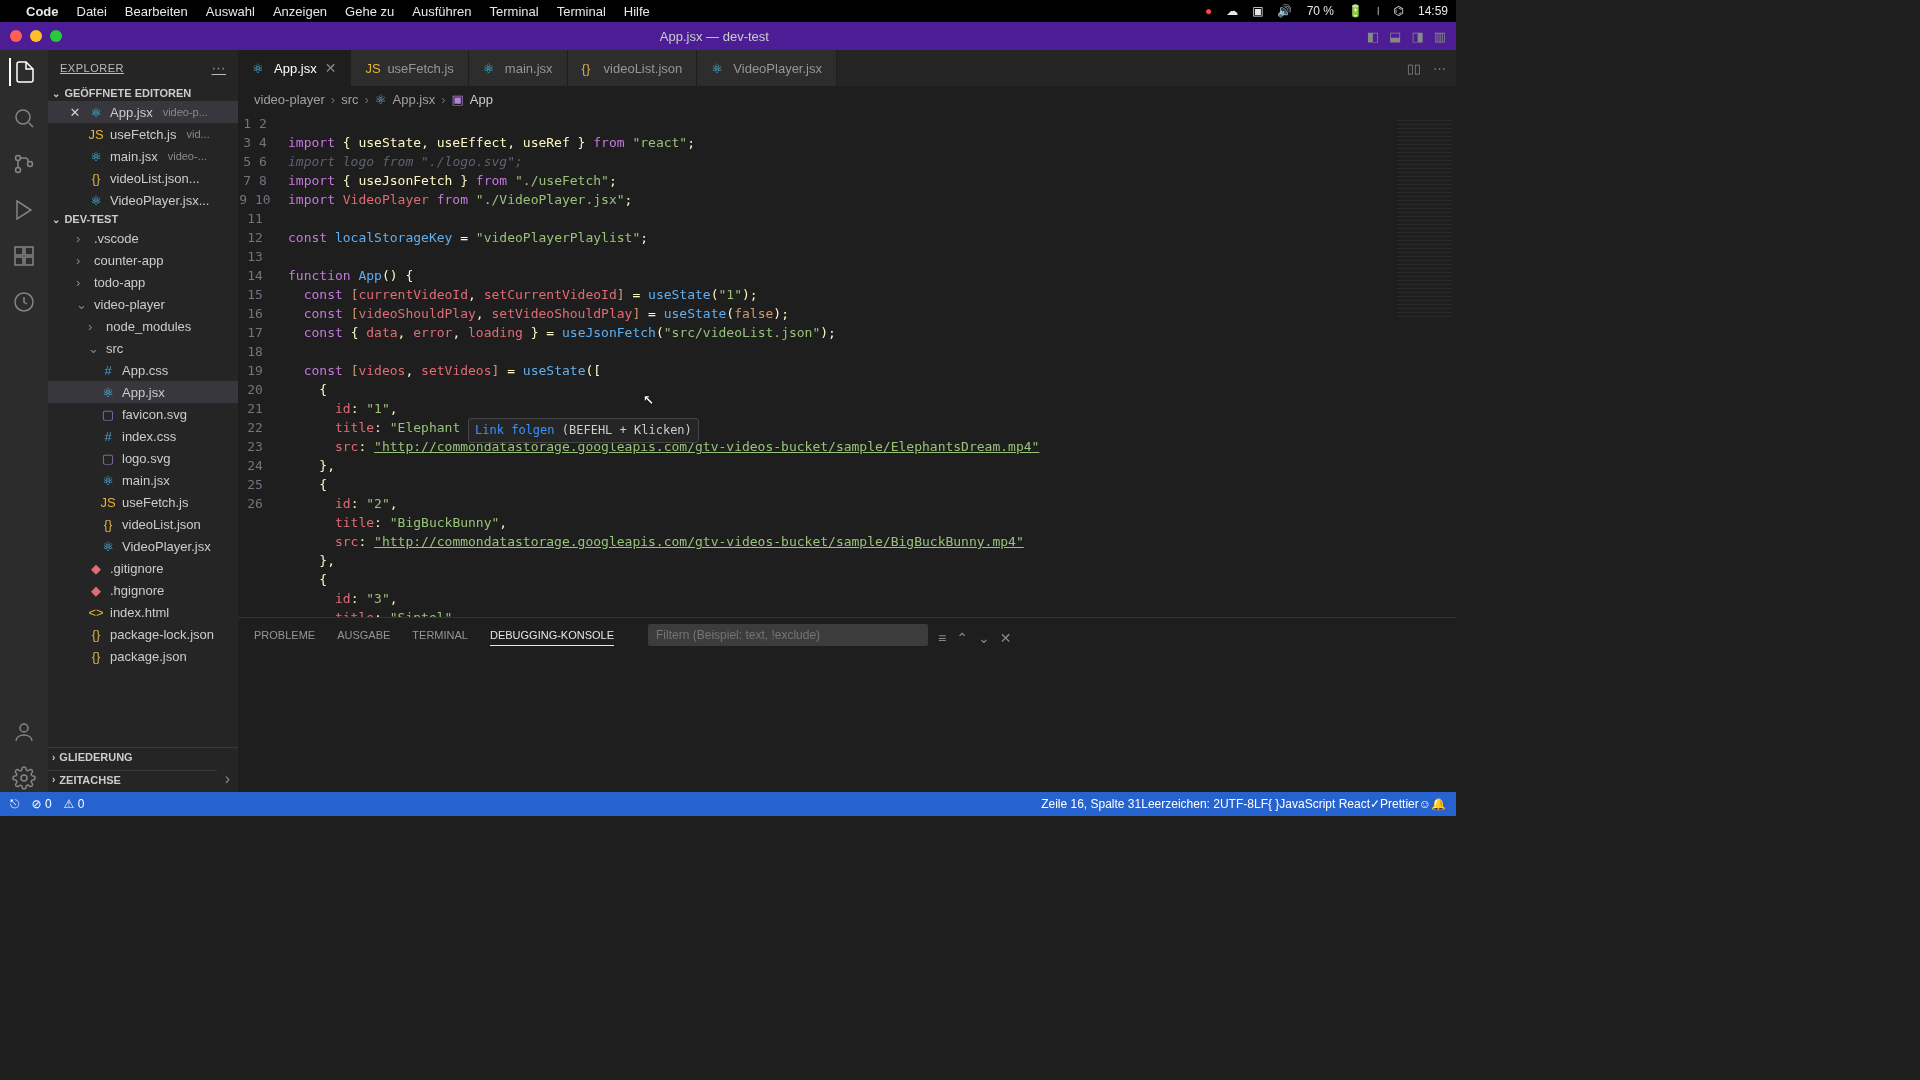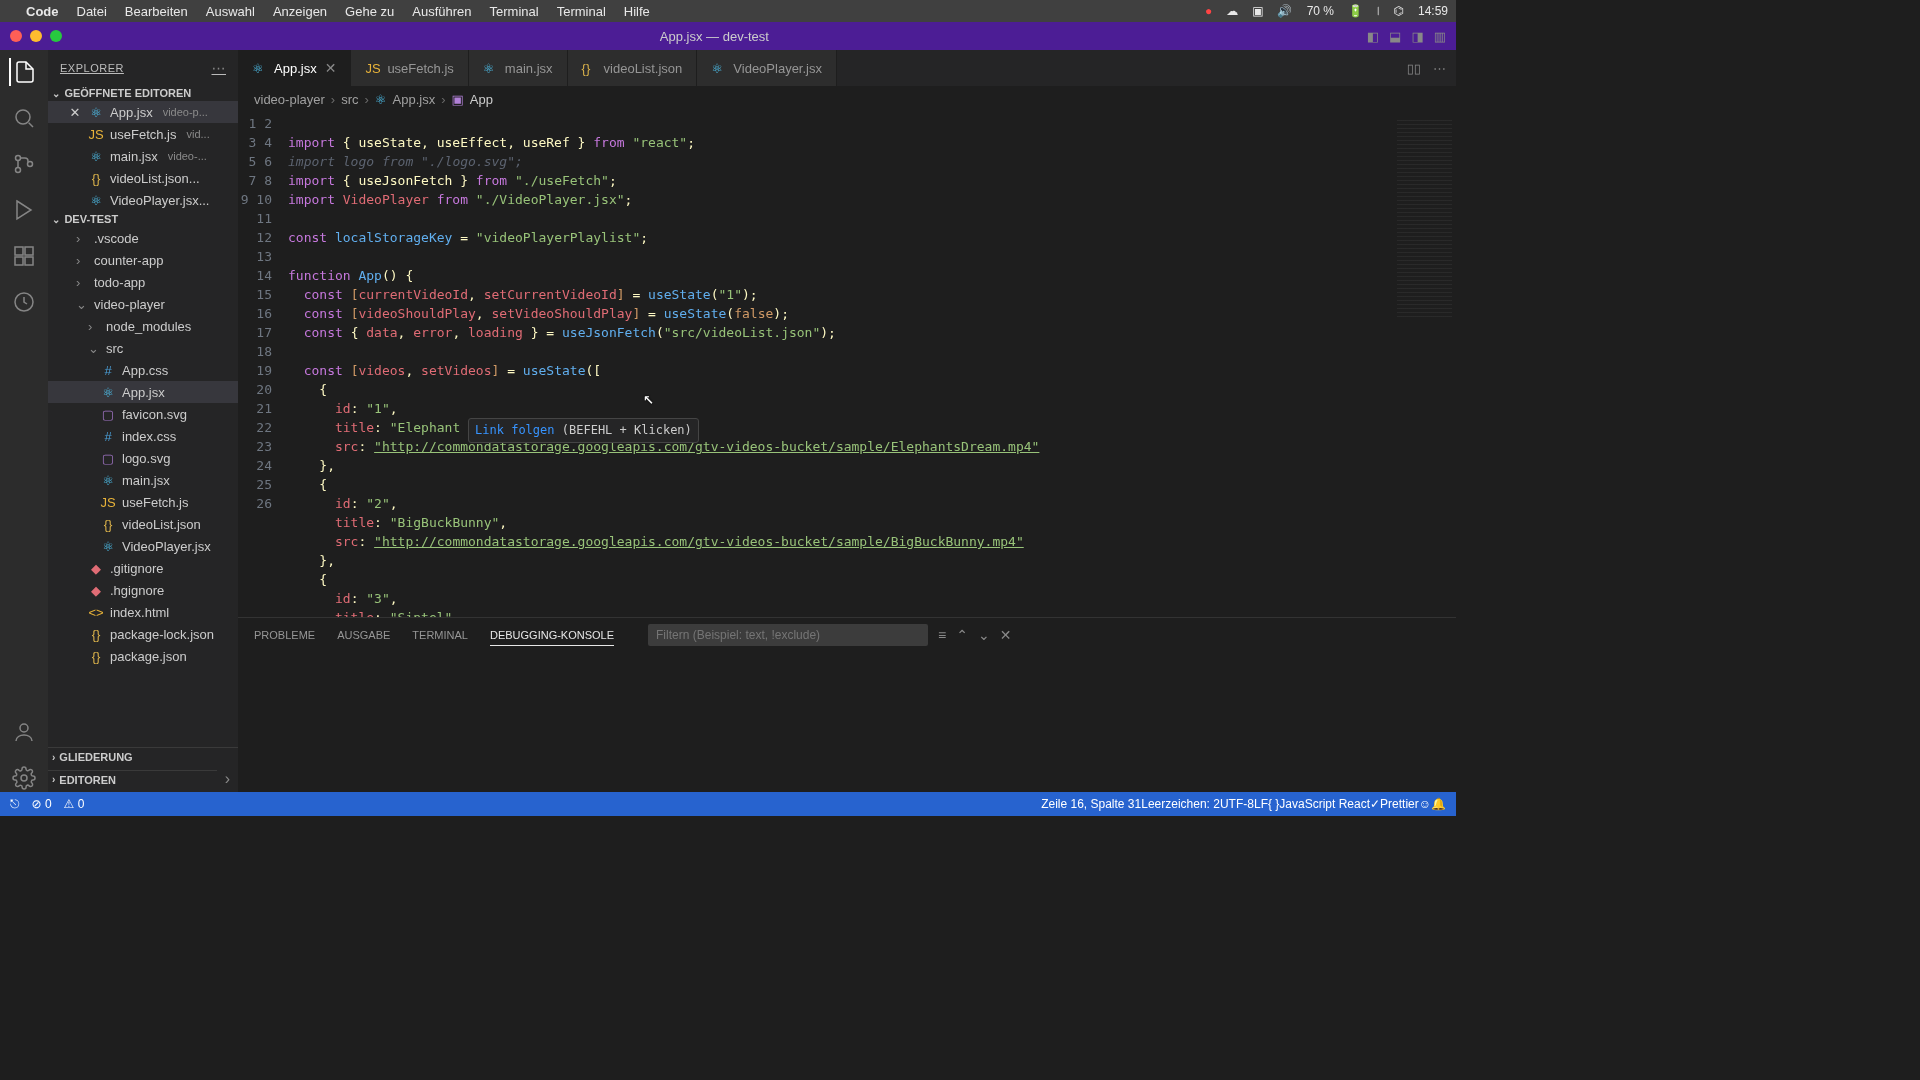--- a/index.html
+++ b/index.html
@@ -1,19 +1,19 @@
 <!DOCTYPE html>
 <html><head>
 <meta charset="utf-8">
 <style>
 * { margin: 0; padding: 0; box-sizing: border-box; }
 body { font-family: -apple-system, BlinkMacSystemFont, "Segoe UI", sans-serif; background: #1e1e1e; color: #cccccc; overflow: hidden; width: 1456px; height: 816px; font-size: 13px; }
 
 
-.menubar { height: 22px; background: #404040; display: flex; align-items: center; padding: 0 8px; gap: 18px; font-size: 13px; color: #e8e8e8; }
+.menubar { height: 22px; background: #000000; display: flex; align-items: center; padding: 0 8px; gap: 18px; font-size: 13px; color: #e8e8e8; }
 .menubar .apple { font-size: 14px; }
 .menubar .right { margin-left: auto; display: flex; gap: 14px; align-items: center; font-size: 12px; }
 .menubar .right span { display: inline-flex; align-items: center; }
 
 
 .winheader { height: 28px; background: #4c1d95; display: flex; align-items: center; padding: 0 10px; }
 .traffic { display: flex; gap: 8px; }
 .dot { width: 12px; height: 12px; border-radius: 50%; }
 .dot.red { background: #ff5f56; }
 .dot.yellow { background: #ffbd2e; }
@@ -56,21 +56,21 @@
 .tab .close { color: #888; font-size: 14px; }
 .tab .fi { width: 14px; }
 .tabs .right { margin-left: auto; display: flex; align-items: center; gap: 12px; padding: 0 10px; color: #888; }
 
 .breadcrumb { height: 26px; display: flex; align-items: center; gap: 6px; padding: 0 16px; font-size: 13px; color: #a0a0a0; }
 .breadcrumb .sep { color: #6a6a6a; }
 .breadcrumb .last { color: #cccccc; }
 .breadcrumb .cube { color: #b180d7; }
 
 .code-wrap { flex: 1; display: flex; overflow: hidden; position: relative; }
-.gutter { width: 50px; text-align: right; padding-right: 16px; color: #6e7681; font-family: "SF Mono", Menlo, Consolas, monospace; font-size: 13px; line-height: 19px; padding-top: 2px; }
+.gutter { width: 50px; text-align: center; padding-right: 16px; color: #6e7681; font-family: "SF Mono", Menlo, Consolas, monospace; font-size: 13px; line-height: 19px; padding-top: 2px; }
 .code { flex: 1; font-family: "SF Mono", Menlo, Consolas, monospace; font-size: 13px; line-height: 19px; white-space: pre; padding-top: 2px; position: relative; }
 .minimap { width: 70px; background: #1e1e1e; position: relative; }
 .minimap-inner { position: absolute; top: 8px; right: 4px; width: 55px; height: 200px; background: repeating-linear-gradient(#3a3a3a 0 1px, transparent 1px 4px); opacity: 0.4; }
 
 .tok-kw { color: #c678dd; }
 .tok-fn { color: #61afef; }
 .tok-str { color: #98c379; }
 .tok-var { color: #e06c75; }
 .tok-const { color: #d19a66; }
 .tok-punc { color: #fef9c3; }
@@ -79,21 +79,21 @@
 
 .hover-tip { position: absolute; background: #252526; border: 1px solid #454545; padding: 2px 6px; font-size: 12px; color: #cccccc; border-radius: 3px; }
 .hover-tip .link { color: #3794ff; }
 
 .cursor-arrow { position: absolute; font-size: 18px; color: #fff; filter: drop-shadow(0 0 1px #000); pointer-events: none; }
 
 .panel { height: 175px; border-top: 1px solid #333; display: flex; flex-direction: row; }
 .panel-tabs { height: 34px; display: flex; align-items: center; gap: 22px; padding: 0 16px; font-size: 11px; color: #969696; }
 .panel-tabs .pt { cursor: pointer; padding: 4px 0; }
 .panel-tabs .pt.active { color: #e7e7e7; border-bottom: 1px solid #e7e7e7; }
-.panel-tabs .pright { margin-left: auto; display: flex; align-items: center; gap: 10px; padding-left: 12px; }
+.panel-tabs .pright { margin-left: auto; display: flex; align-items: flex-end; gap: 10px; padding-left: 12px; }
 .panel-tabs input { background: #3c3c3c; border: none; color: #ccc; padding: 4px 8px; font-size: 12px; width: 280px; border-radius: 2px; }
 .panel-tabs .picon { color: #888; cursor: pointer; font-size: 14px; }
 .panel-body { flex: 1; }
 
 .outline-header, .timeline-header { display: flex; align-items: center; gap: 4px; padding: 3px 4px; font-size: 11px; font-weight: 700; color: #cccccc; border-top: 1px solid #3a3a3a; }
 .outline-wrap { display: flex; align-items: center; }
 .outline-wrap .chev-right { color: #888; margin-left: auto; padding: 4px 8px; font-size: 16px; }
 
 .statusbar { height: 24px; background: #2763cf; display: flex; align-items: center; padding: 0 10px; font-size: 12px; color: #ffffff; gap: 16px; }
 .statusbar .sb-left { display: flex; gap: 12px; align-items: center; }
@@ -332,21 +332,21 @@
 
     <div class="outline-wrap">
       <div class="section-header outline-header" style="flex:1">
         <span class="chev">›</span>
         <span>GLIEDERUNG</span>
       </div>
     </div>
     <div class="outline-wrap">
       <div class="section-header timeline-header" style="flex:1">
         <span class="chev">›</span>
-        <span>EDITOREN</span>
+        <span>ZEITACHSE</span>
       </div>
       <span class="chev-right">›</span>
     </div>
   </div>
 
   <div class="editor-area">
     <div class="tabs">
       <div id="tabs-host" style="display:flex;">
           <div class="tab active">
             <span class="fi fi-react">⚛</span>

